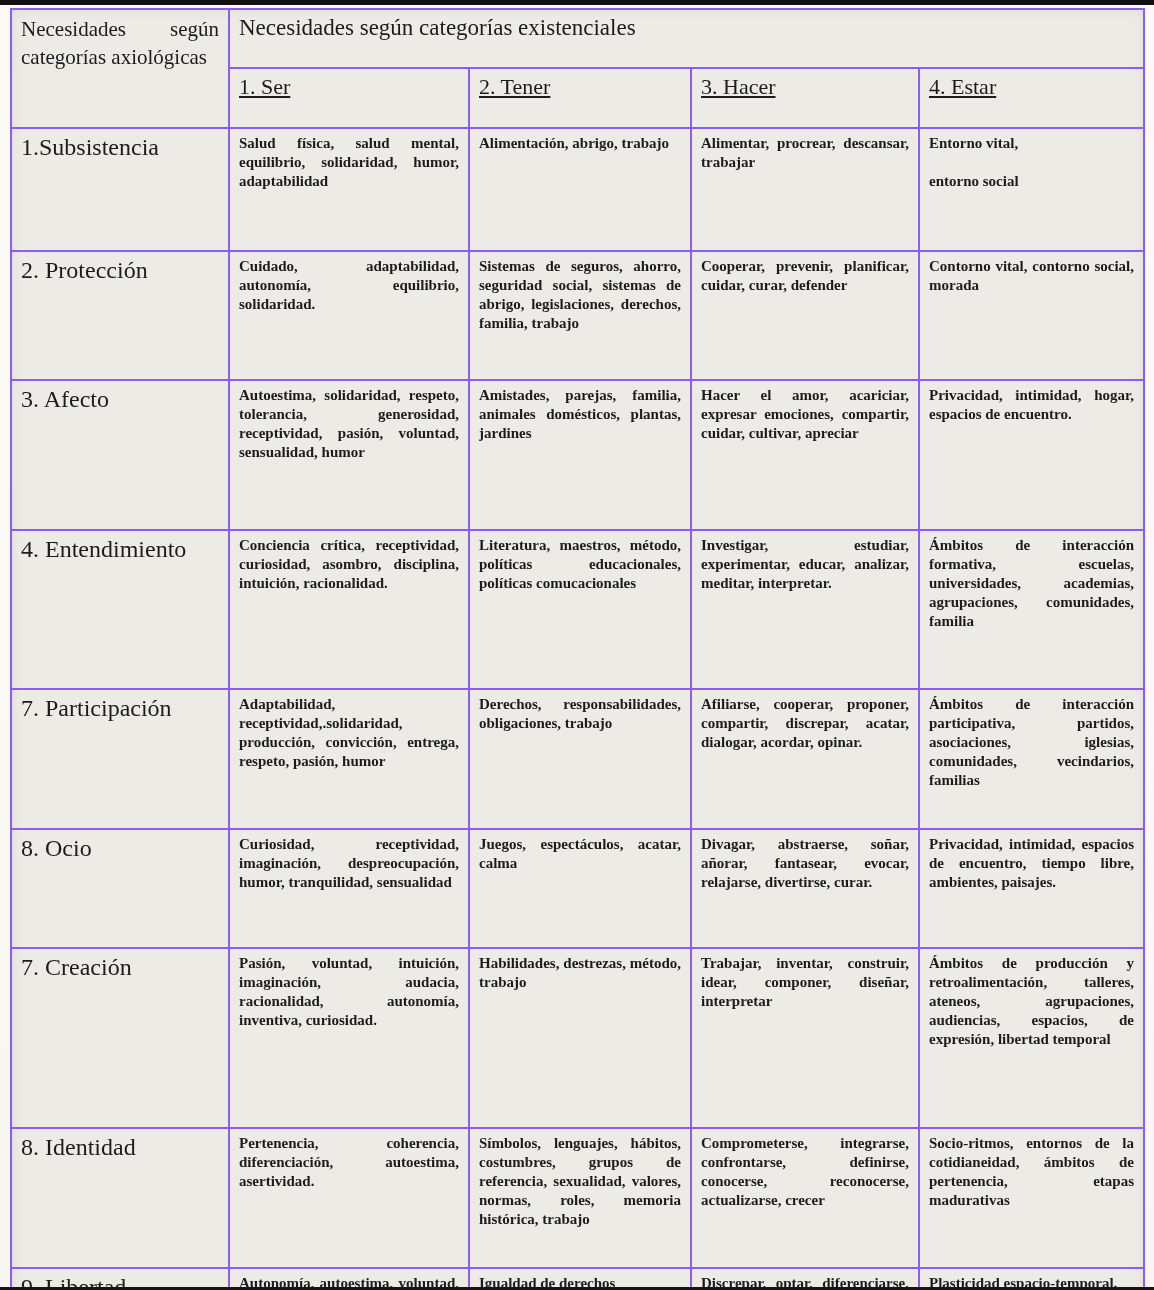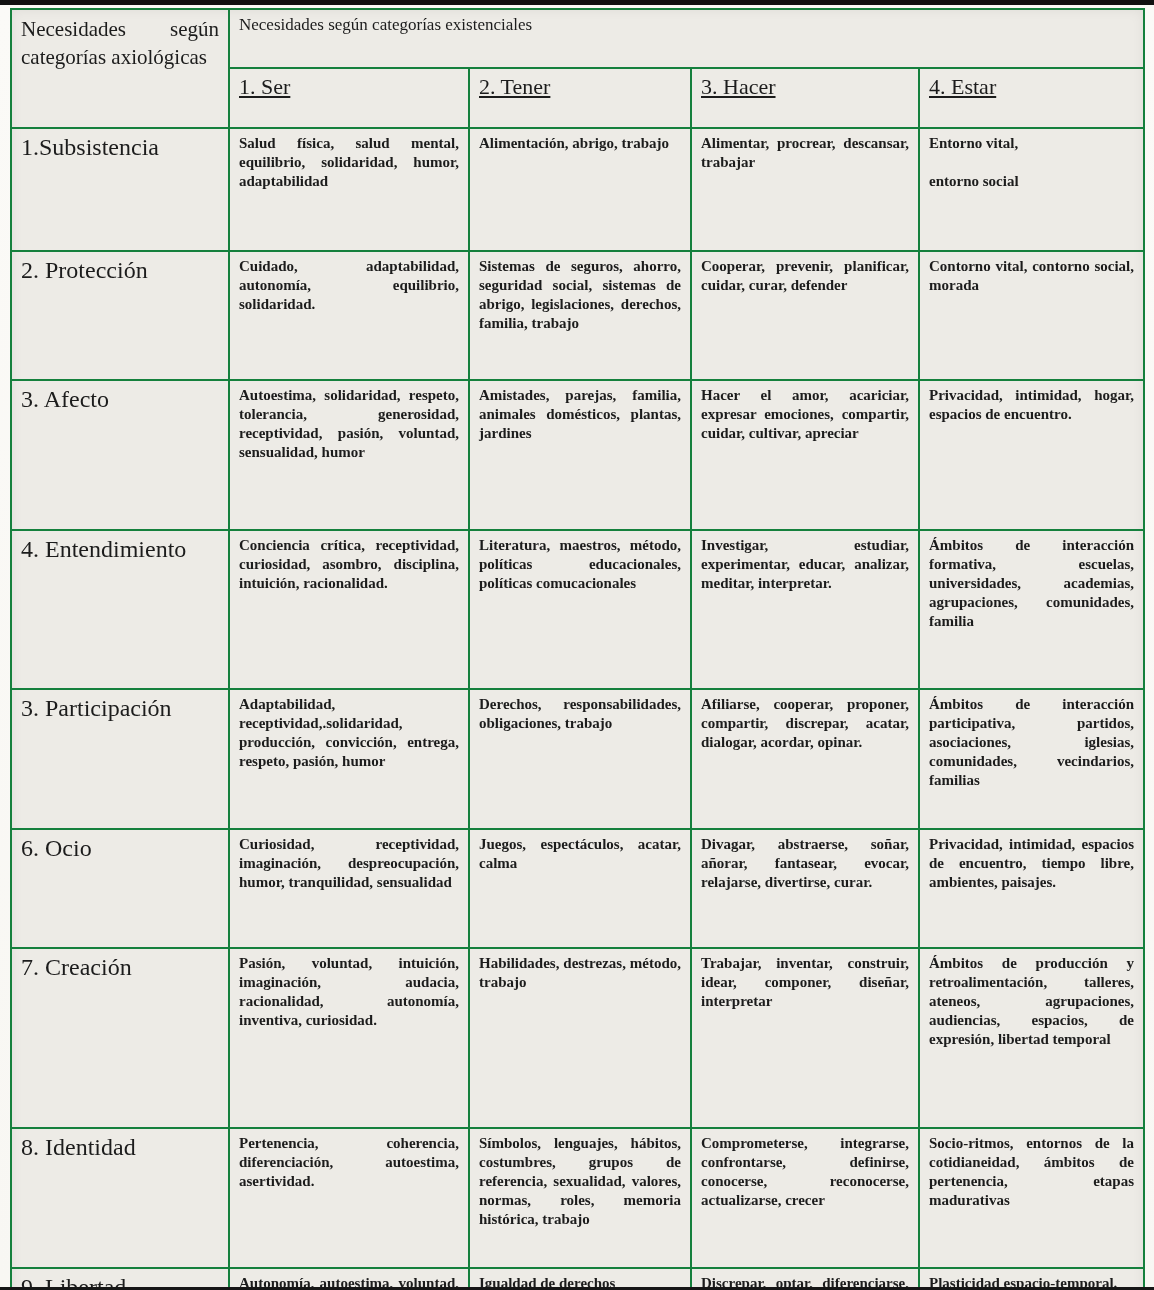--- a/index.html
+++ b/index.html
@@ -24,34 +24,34 @@
   }
   table.needs{
     position:absolute;left:10px;top:8px;
     width:1133px;
     border-collapse:collapse;
     table-layout:fixed;
     background:#edebe6;
     box-shadow:0 0 14px rgba(0,0,0,0.08) inset;
   }
   table.needs td{
-    border:2px solid #15803d;
+    border:2px solid #8b5cf6;
     vertical-align:top;
     padding:5px 9px 6px 9px;
     overflow:hidden;
   }
   td.hdr-axio{
     font-size:21px;
     line-height:1.35;
     text-align:justify;
     text-justify:inter-word;
     padding-top:8px;
   }
   td.hdr-exist{
-    font-size:17px;
+    font-size:23px;
     padding-top:7px;
     padding-bottom:7px;
   }
   td.hdr-col{
     font-size:22px;
     padding-top:8px;
     padding-bottom:8px;
     text-decoration:underline;
   }
   td.need-label{
@@ -122,29 +122,29 @@
 
       <tr>
         <td class="need-label" height="146">4. Entendimiento</td>
         <td class="cell">Conciencia crítica, receptividad, curiosidad, asombro, disciplina, intuición, racionalidad.</td>
         <td class="cell">Literatura, maestros, método, políticas educacionales, políticas comucacionales</td>
         <td class="cell">Investigar, estudiar, experimentar, educar, analizar, meditar, interpretar.</td>
         <td class="cell last-col">Ámbitos de interacción formativa, escuelas, universidades, academias, agrupaciones, comunidades, familia</td>
       </tr>
 
       <tr>
-        <td class="need-label" height="127">3. Participación</td>
+        <td class="need-label" height="127">7. Participación</td>
         <td class="cell">Adaptabilidad, receptividad,.solidaridad, producción, convicción, entrega, respeto, pasión, humor</td>
         <td class="cell">Derechos, responsabilidades, obligaciones, trabajo</td>
         <td class="cell">Afiliarse, cooperar, proponer, compartir, discrepar, acatar, dialogar, acordar, opinar.</td>
         <td class="cell last-col">Ámbitos de interacción participativa, partidos, asociaciones, iglesias, comunidades, vecindarios, familias</td>
       </tr>
 
       <tr>
-        <td class="need-label" height="106">6. Ocio</td>
+        <td class="need-label" height="106">8. Ocio</td>
         <td class="cell">Curiosidad, receptividad, imaginación, despreocupación, humor, tranquilidad, sensualidad</td>
         <td class="cell">Juegos, espectáculos, acatar, calma</td>
         <td class="cell">Divagar, abstraerse, soñar, añorar, fantasear, evocar, relajarse, divertirse, curar.</td>
         <td class="cell last-col">Privacidad, intimidad, espacios de encuentro, tiempo libre, ambientes, paisajes.</td>
       </tr>
 
       <tr>
         <td class="need-label" height="167">7. Creación</td>
         <td class="cell">Pasión, voluntad, intuición, imaginación, audacia, racionalidad, autonomía, inventiva, curiosidad.</td>
         <td class="cell">Habilidades, destrezas, método, trabajo</td>

